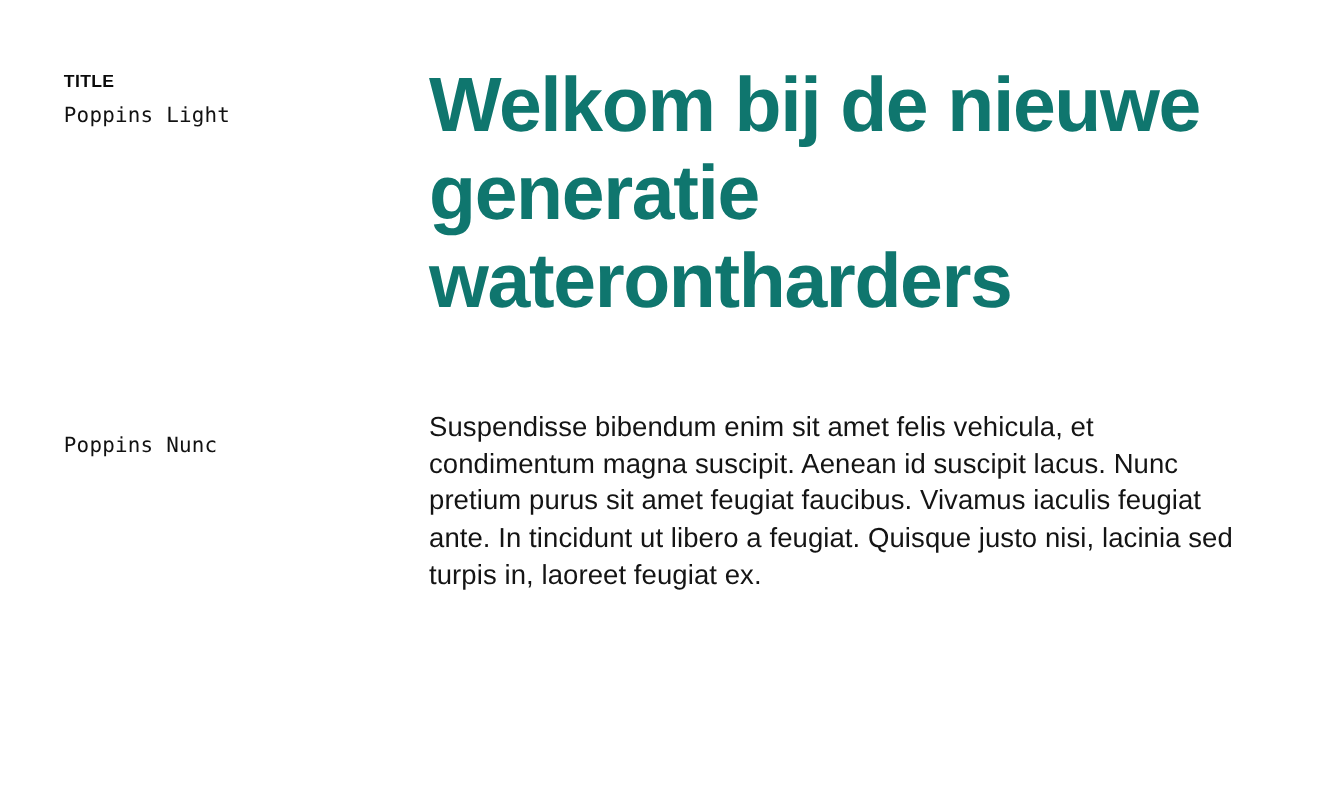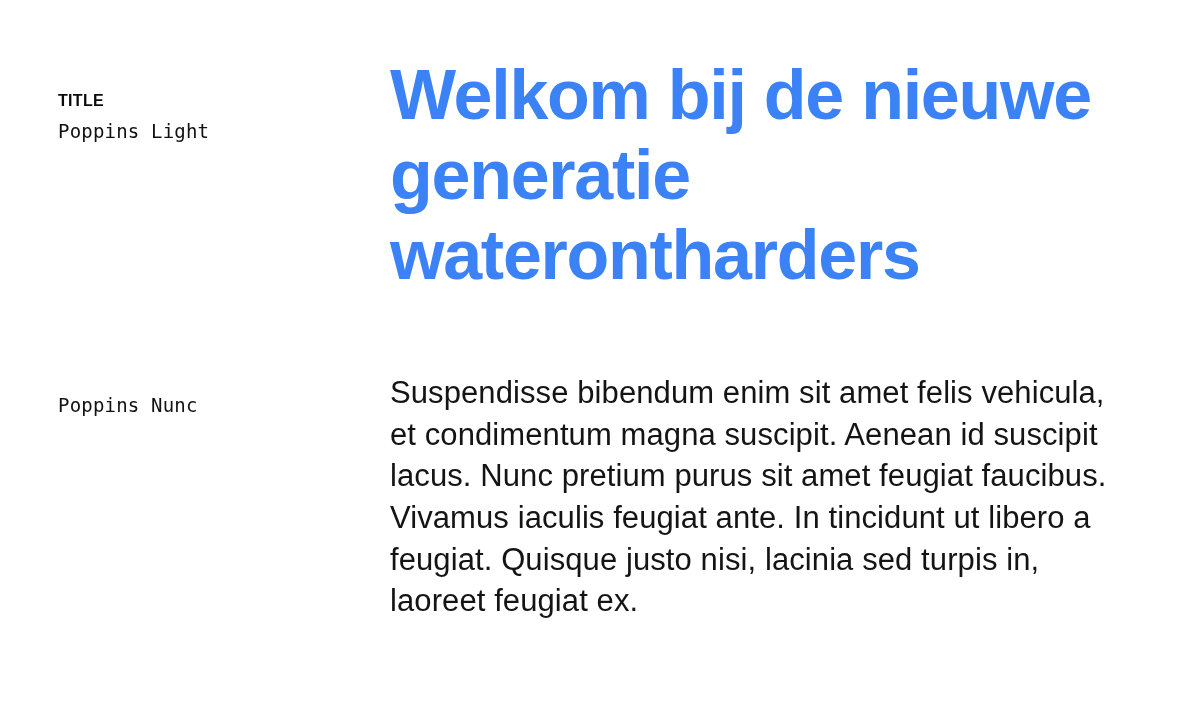--- a/index.html
+++ b/index.html
@@ -27,21 +27,21 @@
   .spec-row {
     position: absolute;
     display: block;
   }
   #row-title { top: 56px; left: 0; right: 0; }
   #row-body  { top: 372px; left: 0; right: 0; }
 
   .label-col {
     position: absolute;
     left: 58px;
-    top: 36px;
+    top: 10px;
     width: 300px;
   }
   #row-body .label-col { top: 22px; }
 
   .label-kicker {
     font-family: "Liberation Sans", sans-serif;
     font-weight: 700;
     font-size: 16px;
     letter-spacing: 0.02em;
     color: #0a0a0a;
@@ -64,28 +64,28 @@
     left: 390px;
     width: 760px;
   }
 
   .title-sample {
     font-family: "Liberation Sans", sans-serif;
     font-weight: 700;
     font-size: 70px;
     line-height: 1.14;
     letter-spacing: -0.018em;
-    color: #3b82f6;
+    color: #0f766e;
     margin: 0;
   }
 
   .body-sample {
     font-family: "Liberation Sans", sans-serif;
     font-weight: 300;
-    font-size: 31px;
+    font-size: 25px;
     line-height: 1.345;
     letter-spacing: 0.003em;
     color: #141414;
     margin: 0;
     width: 735px;
   }
 </style>
 </head>
 <body>
 

